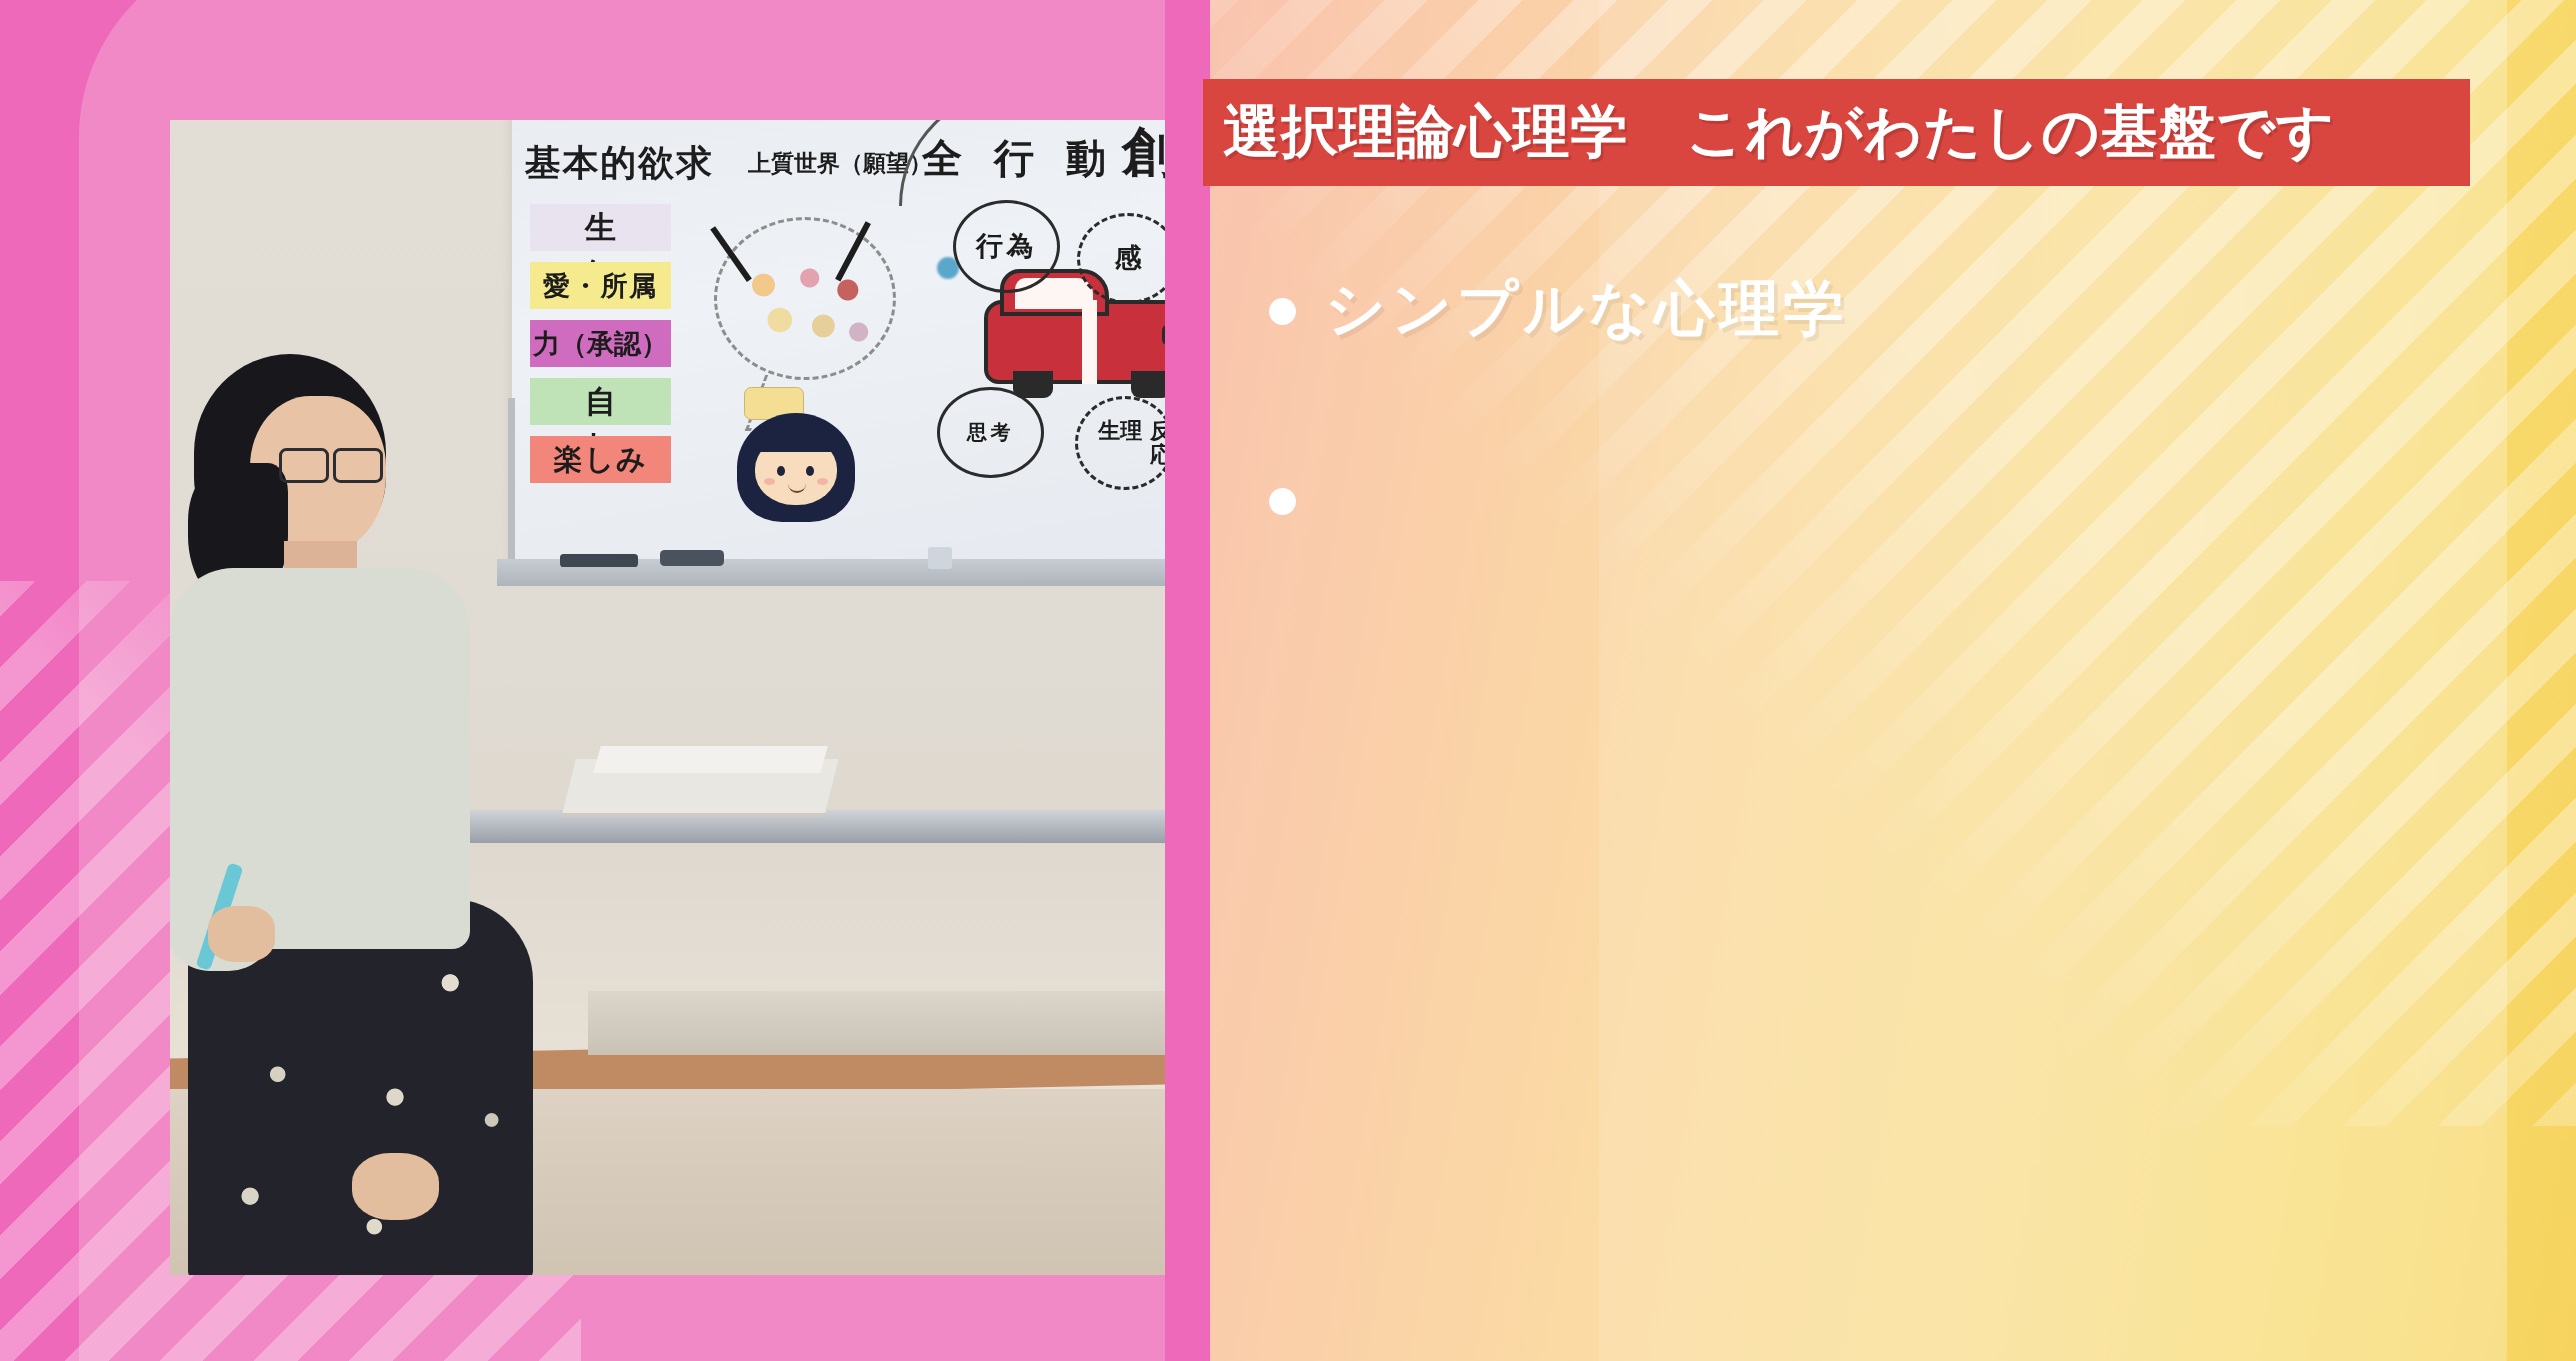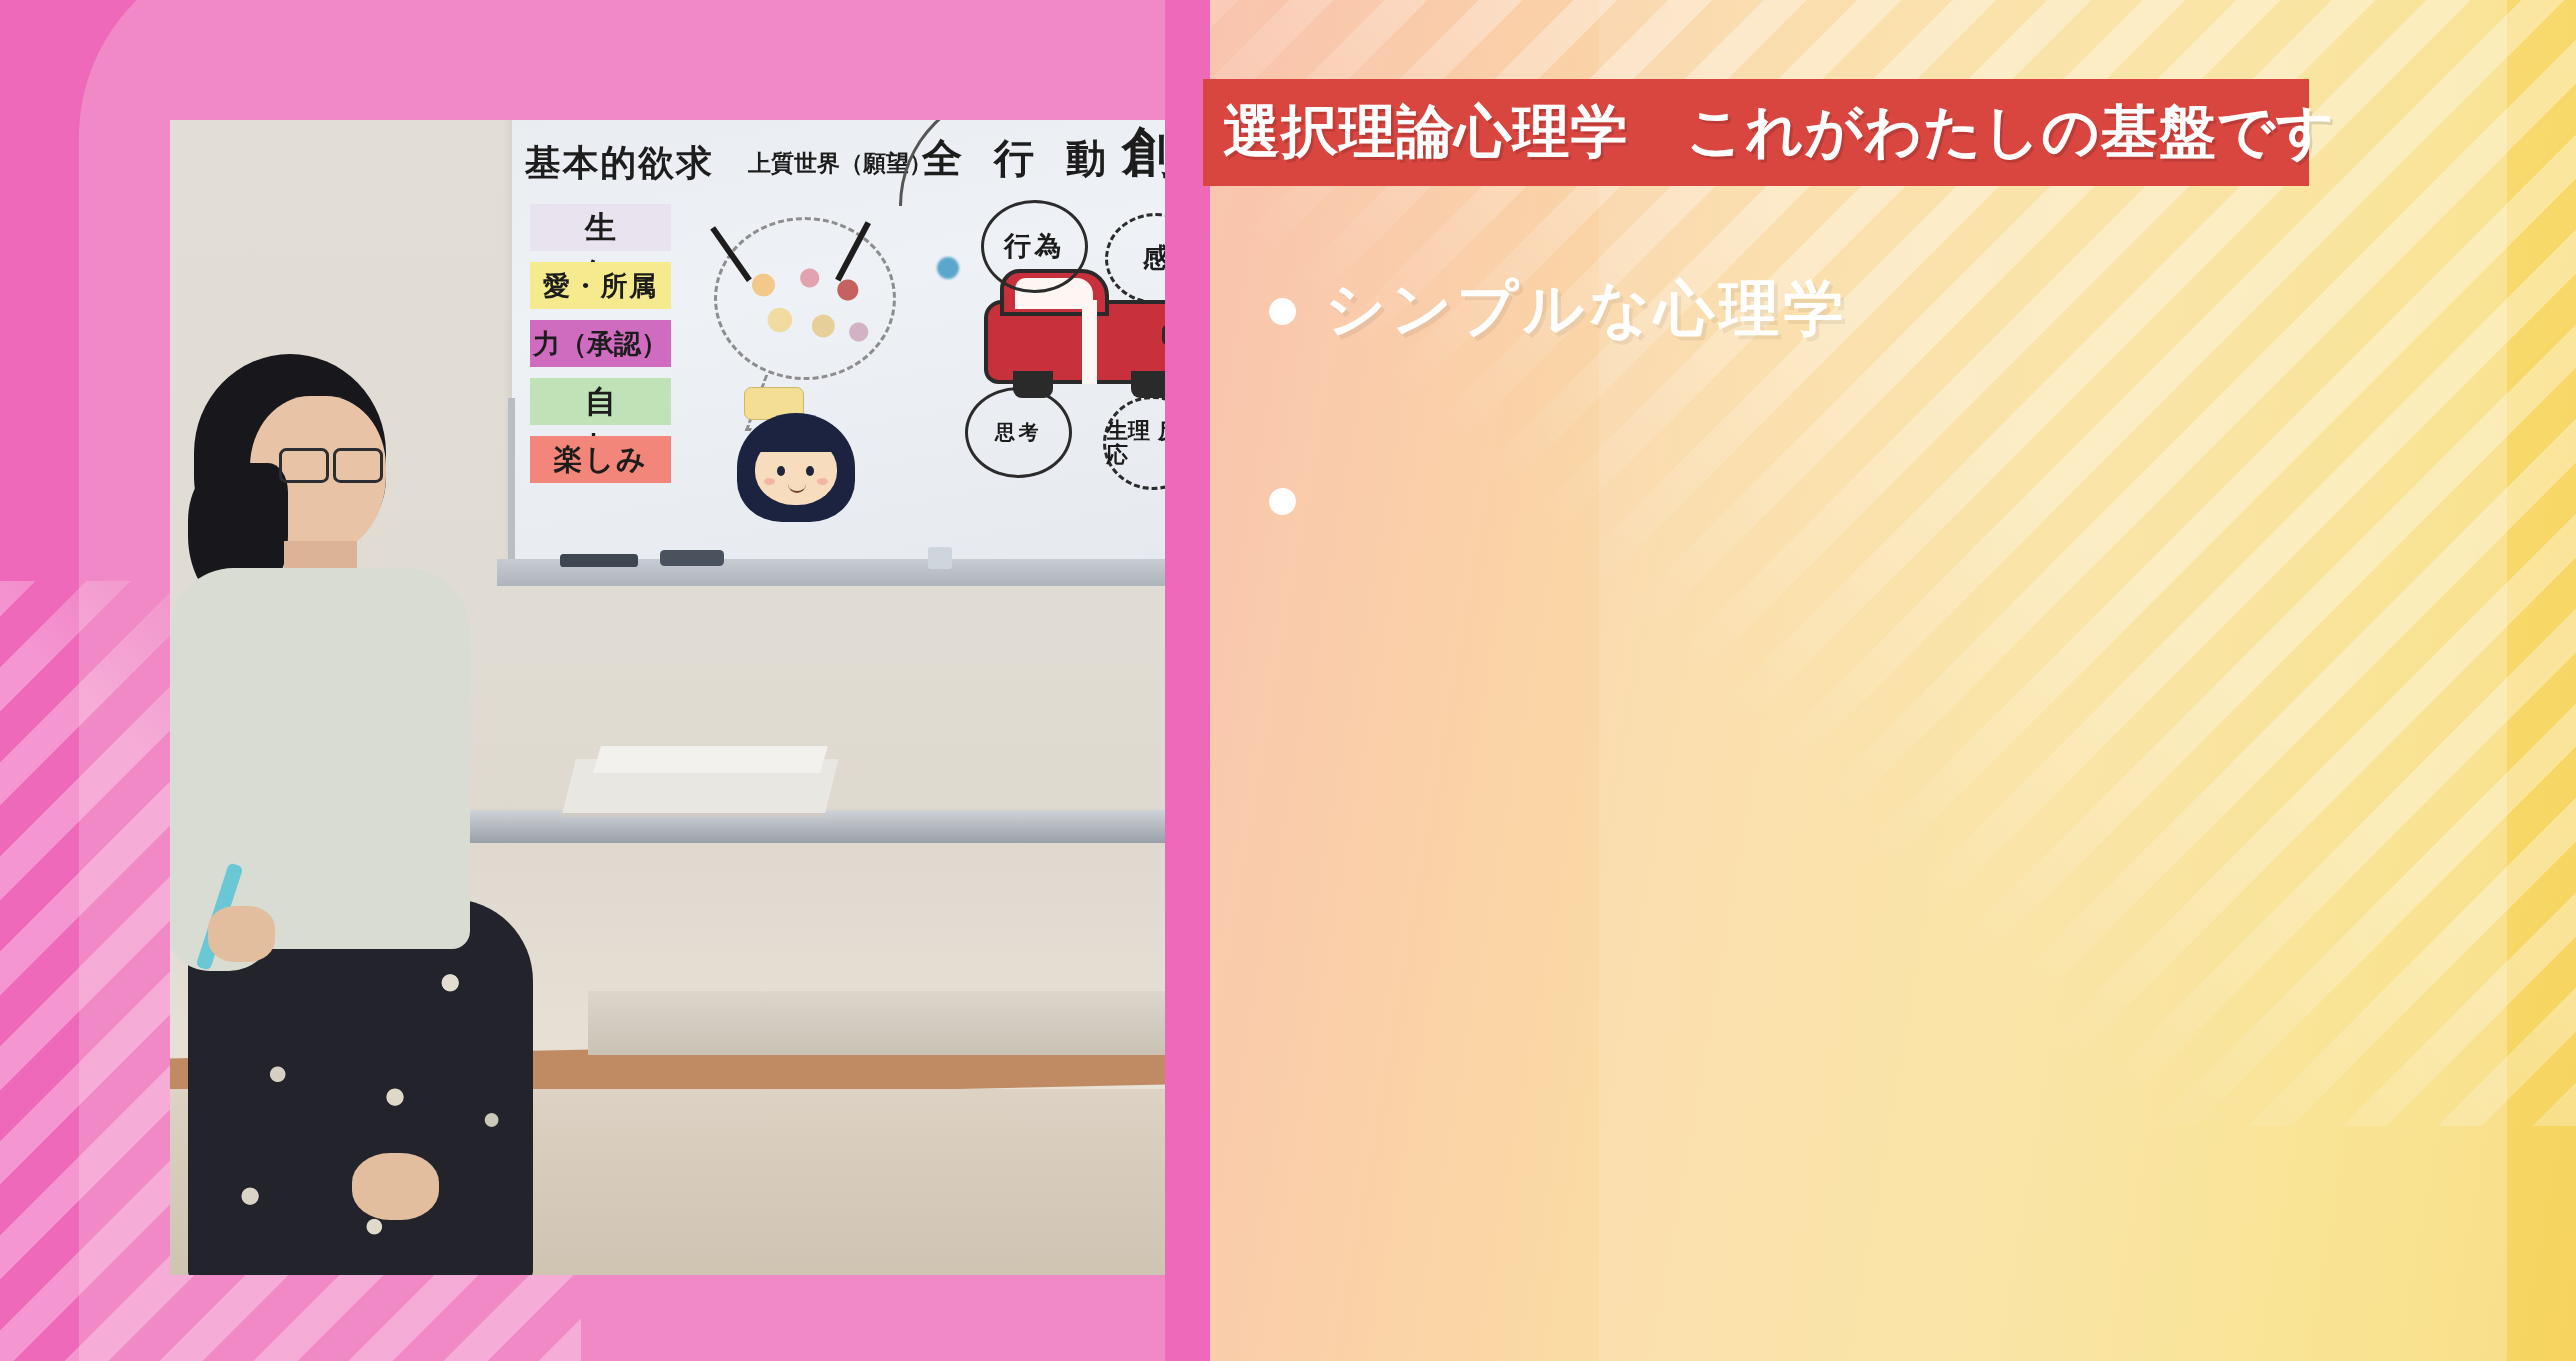--- a/index.html
+++ b/index.html
@@ -152,21 +152,21 @@
   .car-body{position:absolute;left:0;top:31px;width:218px;height:84px;background:#c8313c;border:4.5px solid #2a2a2a;border-radius:18px 25.4px 14.5px 14.5px;}
   .car-top{position:absolute;left:16.3px;top:0px;width:109px;height:47px;background:#c8313c;border:4.5px solid #2a2a2a;border-radius:20px 27px 0 0;}
   .car-win{position:absolute;left:31px;top:9px;width:78px;height:31px;background:#fdf6f2;border-radius:11px 16.3px 0 0;}
   .car-stripe{position:absolute;left:98px;top:31px;width:14.5px;height:84px;background:#fdf6f2;}
   .car-light{position:absolute;left:178px;top:56px;width:23.6px;height:20px;background:#fdf6f2;border:3.6px solid #2a2a2a;border-radius:5.4px;}
   .car-wheel{position:absolute;top:102px;width:40px;height:27px;background:#2a2a2a;border-radius:0 0 9px 9px;}
   .car-wheel.l{left:29px;} .car-wheel.r{left:147px;}
 
   .circ{position:absolute;border:3.6px solid #2b2b2b;border-radius:50%;
         font-family:"DejaVu Sans",sans-serif;font-weight:bold;color:#1c1c1c;
-        display:flex;align-items:center;justify-content:center;text-align:left;margin-left:28px;}
+        display:flex;align-items:center;justify-content:center;text-align:right;}
   .c-kou{left:441px;top:94px;width:107px;height:93px;font-size:27px;letter-spacing:3.6px;}
   .c-kan{left:565px;top:107px;width:102px;height:91px;font-size:27px;border-style:dashed;}
   .c-shi{left:425px;top:281px;width:107px;height:91px;font-size:20px;letter-spacing:3.6px;}
   .c-sei{left:563px;top:290px;width:100px;height:94px;font-size:22px;line-height:1.05;border-style:dashed;}
   .big-arc{position:absolute;left:387px;top:-18px;width:309px;height:118px;border:3.6px solid #555;border-bottom:none;border-radius:154px 154px 0 0;}
 
   
   .table{position:absolute;left:-27px;top:690px;width:1071px;height:33px;background:linear-gradient(180deg,#cfd3d8,#9aa0a8);}
   .table-leg{position:absolute;left:154px;top:723px;width:14.5px;height:300px;background:#b7bcc3;}
   .bench{position:absolute;left:418px;top:871px;width:635px;height:64px;background:linear-gradient(180deg,#dcd6cb,#c9c2b5);}
@@ -208,21 +208,21 @@
        radial-gradient(circle at 18% 78%, #dad4c6 0 8.2px, transparent 9px),
        radial-gradient(circle at 54% 86%, #e0dacb 0 7.3px, transparent 8.2px);
      border-radius:54px 82px 9px 9px;}
   .w-arm{position:absolute;left:3.6px;top:345px;width:109px;height:272px;background:#d9dcd2;border-radius:45px;}
   .w-hand{position:absolute;left:47px;top:552px;width:67px;height:56px;background:#e2bd9e;border-radius:40%;}
   .w-hand2{position:absolute;left:191px;top:799px;width:87px;height:67px;background:#e2bd9e;border-radius:44%;}
   .w-pen{position:absolute;left:51px;top:508px;width:14.5px;height:109px;background:#69c7d6;border-radius:5.4px;transform:rotate(18deg);}
 
   
   .title-bar{
-    position:absolute;left:1203px;top:79px;width:1106px;height:107px;
+    position:absolute;left:1203px;top:79px;width:1267px;height:107px;
     background:#d9453f;display:flex;align-items:center;
   }
   .title-text{
     color:#fff;font-size:57px;font-weight:bold;letter-spacing:0.9px;
     padding-left:20px;white-space:nowrap;
     text-shadow:2.7px 2.7px 0 rgba(0,0,0,0.12);
   }
   .bullets{position:absolute;left:1269px;top:265px;width:1289px;}
   .bullet-row{display:flex;align-items:flex-start;}
   .bullet-dot{

